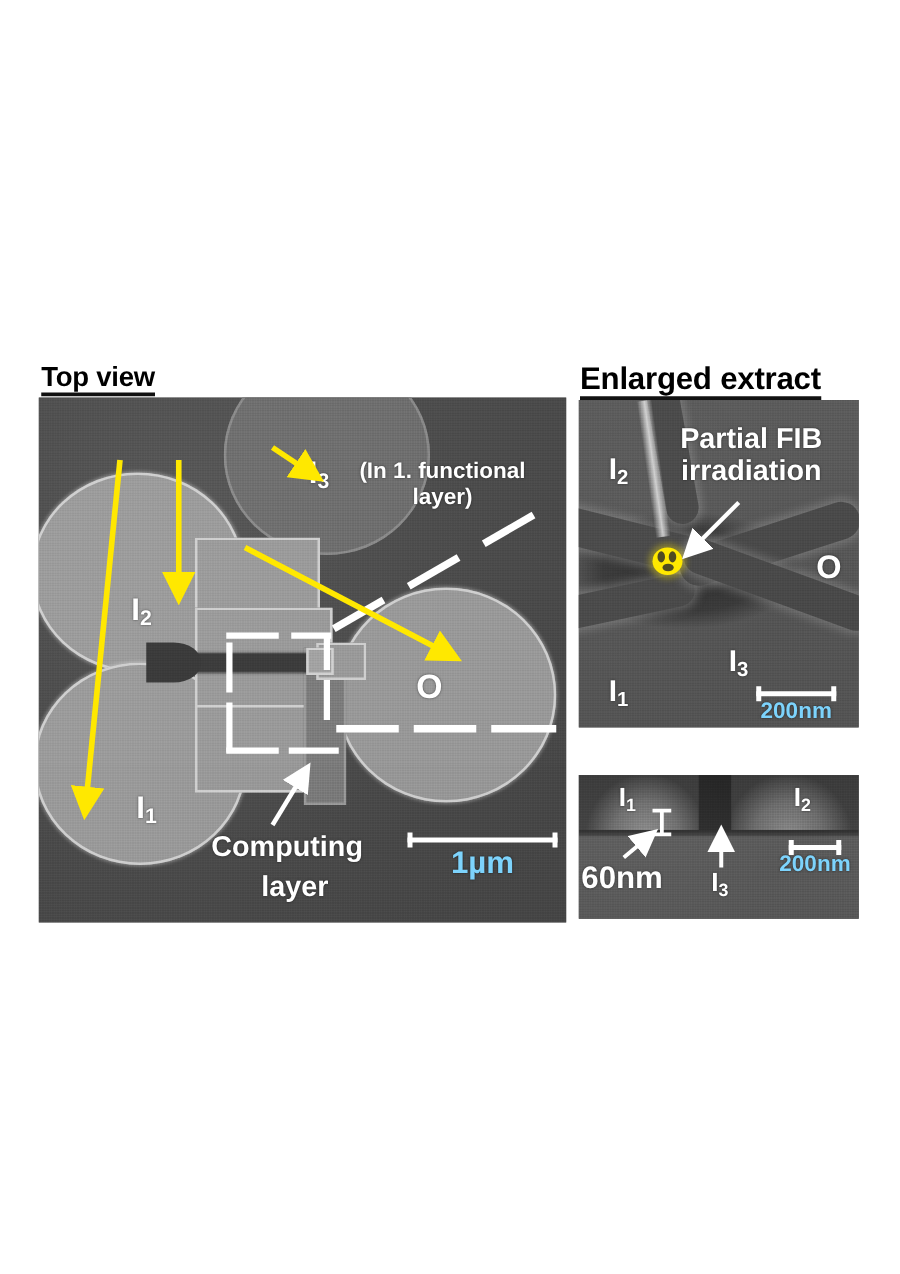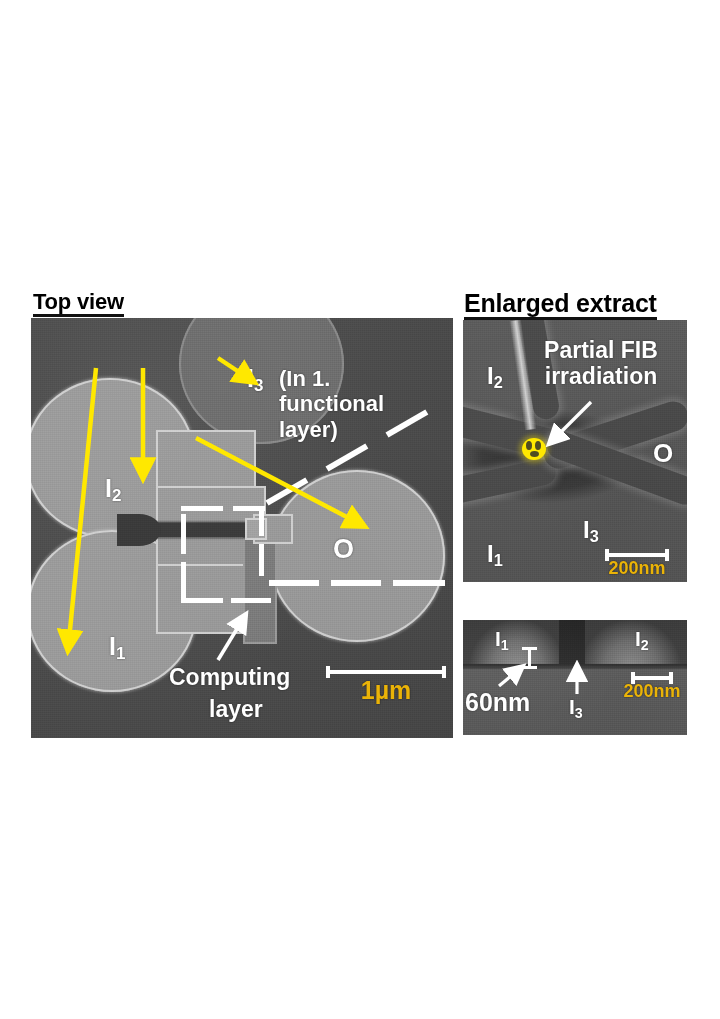--- a/index.html
+++ b/index.html
@@ -98,21 +98,21 @@
   
   .overlay{position:absolute;left:0;top:0;width:720px;height:1019px;pointer-events:none;}
 
   
   .scalebar{position:absolute;}
   .scalebar .bar{position:absolute;left:0;top:0;height:4px;background:#fff;}
   .scalebar .cap{position:absolute;top:-4px;width:4px;height:12px;background:#fff;}
   .scalebar .cap.l{left:0;}
   .scalebar .cap.r{right:0;}
   .scalebar .txt{position:absolute;left:50%;transform:translateX(-50%);
-                 color:#eab308;font-weight:700;white-space:nowrap;text-shadow:0 0 2px rgba(0,0,0,.6);}
+                 color:#7dd3fc;font-weight:700;white-space:nowrap;text-shadow:0 0 2px rgba(0,0,0,.6);}
 
   
   #ee-bg{position:absolute;inset:0;
     background:
       radial-gradient(ellipse 120px 60px at 38% 52%, #2f2f2f 0%, #3b3b3b 55%, rgba(70,70,70,0) 78%),
       linear-gradient(#5b5b5b,#545454);
   }
   .ee-band{position:absolute;background:#4a4a4a;
      box-shadow:0 0 7px 3px rgba(170,170,170,.35);}
   .ee-edge{position:absolute;background:linear-gradient(90deg,rgba(225,225,225,.0),rgba(225,225,225,.85),rgba(225,225,225,0));}
@@ -185,21 +185,21 @@
 
     <div class="lbl" style="left:74px;top:158px;font-size:25px;">
       <span>I</span><sub>2</sub>
     </div>
     <div class="lbl" style="left:78px;top:316px;font-size:25px;">
       <span>I</span><sub>1</sub>
     </div>
     <div class="lbl" style="left:216px;top:48px;font-size:25px;">
       <span>I</span><sub>3</sub>
     </div>
-    <div class="lbl" style="left:248px;top:48px;font-size:22px;width:150px;white-space:normal;text-align:left;line-height:1.15;">(In 1. functional layer)</div>
+    <div class="lbl" style="left:248px;top:48px;font-size:18px;width:150px;white-space:normal;text-align:center;line-height:1.15;">(In 1. functional layer)</div>
     <div class="lbl" style="left:302px;top:218px;font-size:27px;">O</div>
 
     <div class="lbl" style="left:138px;top:348px;font-size:23px;">Computing</div>
     <div class="lbl" style="left:178px;top:380px;font-size:23px;">layer</div>
 
     <div class="scalebar" style="left:295px;top:352px;width:120px;">
       <div class="bar" style="width:120px;"></div>
       <div class="cap l"></div>
         <div class="cap r"></div>
       <div class="txt" style="top:6px;font-size:25px;">1µm</div>

